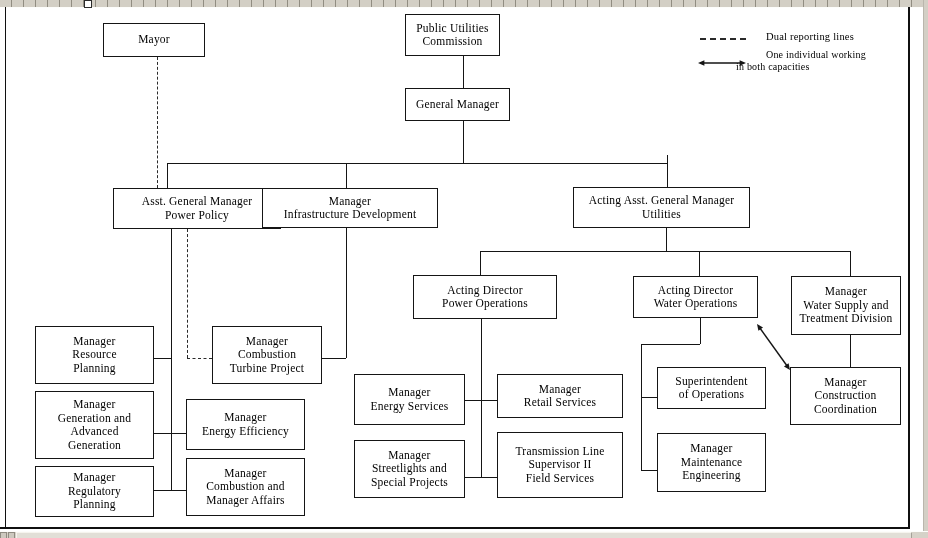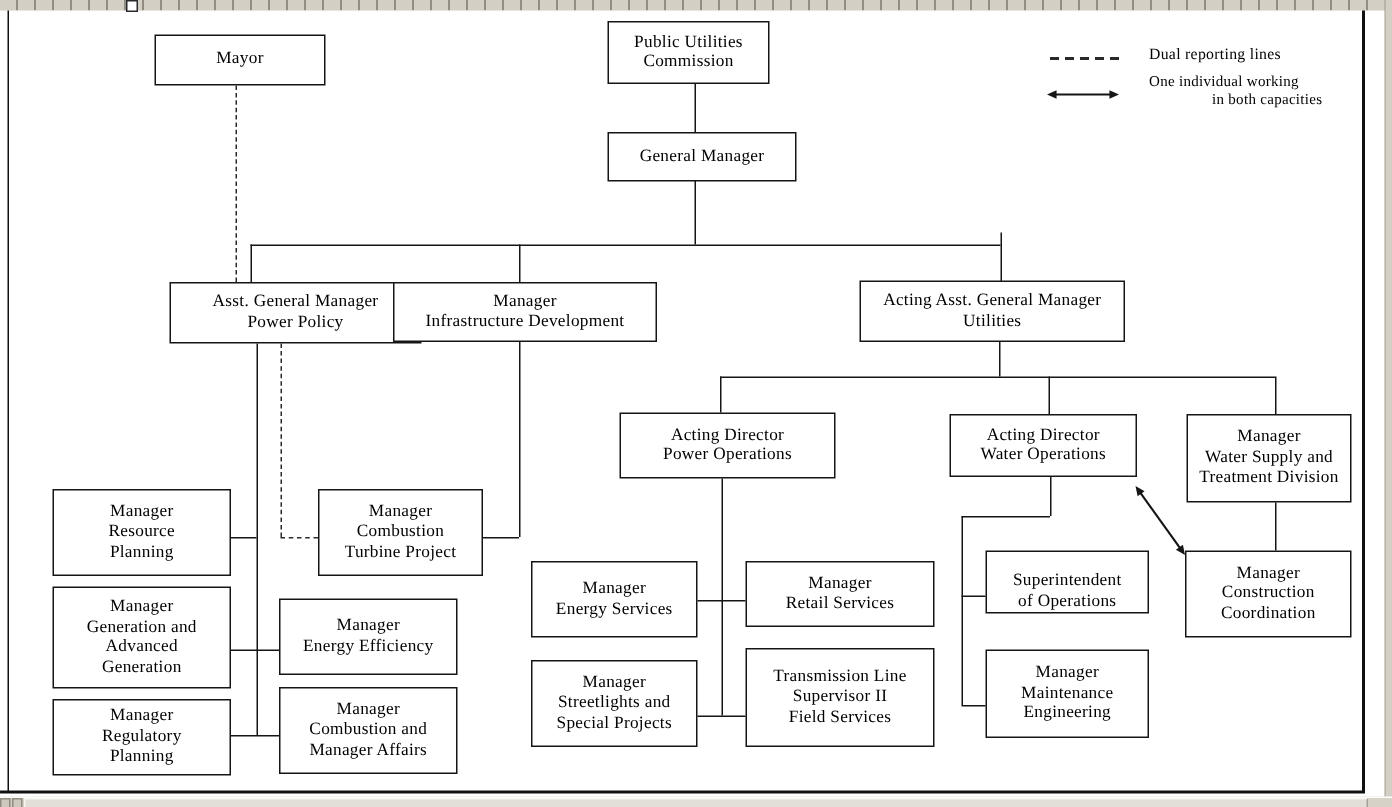--- a/index.html
+++ b/index.html
@@ -22,45 +22,45 @@
   .vline{position:absolute;width:1px;background:#151515;}
   .hline{position:absolute;height:1px;background:#151515;}
   .vdash{position:absolute;width:0;border-left:1px dashed #2a2a2a;}
   .hdash{position:absolute;height:0;border-top:1px dashed #2a2a2a;}
   .arrows{position:absolute;left:0;top:0;width:928px;height:538px;pointer-events:none;}
   
   .legend-dash{position:absolute;left:700px;top:38px;width:46px;height:0;border-top:2px dashed #2a2a2a;}
   .legend-label{position:absolute;font-size:10.5px;line-height:12px;letter-spacing:0.2px;}
   .lg1{left:766px;top:31px;}
   .lg2{left:766px;top:49px;font-size:10px;}
-  .lg3{left:808px;top:61px;font-size:10px;font-family:Liberation Serif, serif;}
+  .lg3{left:736px;top:61px;font-size:10px;font-family:Liberation Serif, serif;}
 </style>
 </head>
 <body>
 
 <div class="screen">
 
   <div class="ruler">
     <div class="ruler-marker"></div>
   </div>
 
   <div class="page-border" style="left:5px;top:7px;width:1px;height:521px;"></div>
   <div class="page-border" style="left:908px;top:7px;width:2px;height:521px;"></div>
   <div class="page-border" style="left:0;top:527px;width:910px;height:2px;"></div>
   <div class="right-strip"></div>
 
   <div class="chart-layer">
-      <div class="node" style="left: 103px; top: 23px; width: 114px; height: 34px;">
+      <div class="node" style="left: 103px; top: 23px; width: 102px; height: 34px;">
         <div>Mayor</div>
       </div>
-      <div class="node" style="left: 405px; top: 14px; width: 108px; height: 42px;">
+      <div class="node" style="left: 405px; top: 14px; width: 95px; height: 42px;">
         <div>Public Utilities</div>
         <div>Commission</div>
       </div>
-      <div class="node" style="left: 405px; top: 88px; width: 126px; height: 33px;">
+      <div class="node" style="left: 405px; top: 88px; width: 105px; height: 33px;">
         <div>General Manager</div>
       </div>
       <div class="node" style="left: 69px; top: 188px; width: 168px; height: 41px; margin-left: 44px;">
         <div>Asst. General Manager</div>
         <div>Power Policy</div>
       </div>
       <div class="node" style="left: 262px; top: 188px; width: 176px; height: 40px;">
         <div>Manager</div>
         <div>Infrastructure Development</div>
       </div>
@@ -122,21 +122,21 @@
       <div class="node" style="left: 354px; top: 440px; width: 111px; height: 58px;">
         <div>Manager</div>
         <div>Streetlights and</div>
         <div>Special Projects</div>
       </div>
       <div class="node" style="left: 497px; top: 432px; width: 126px; height: 66px;">
         <div>Transmission Line</div>
         <div>Supervisor II</div>
         <div>Field Services</div>
       </div>
-      <div class="node" style="left: 657px; top: 367px; width: 109px; height: 42px; justify-content: flex-end;">
+      <div class="node" style="left: 657px; top: 367px; width: 109px; height: 42px;">
         <div>Superintendent</div>
         <div>of Operations</div>
       </div>
       <div class="node" style="left: 657px; top: 433px; width: 109px; height: 59px;">
         <div>Manager</div>
         <div>Maintenance</div>
         <div>Engineering</div>
       </div>
       <div class="node" style="left: 790px; top: 367px; width: 111px; height: 58px;">
         <div>Manager</div>

